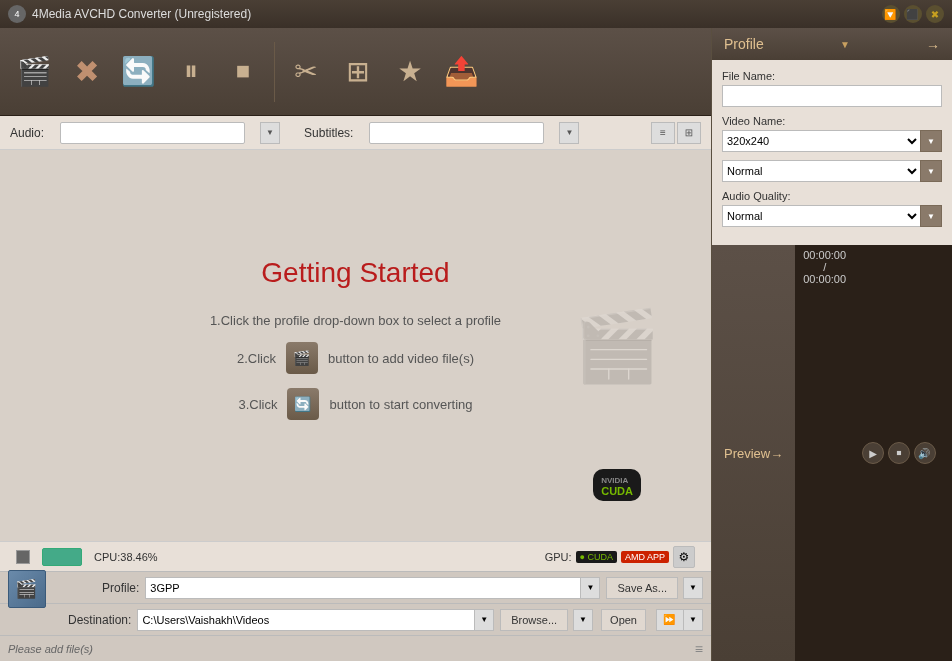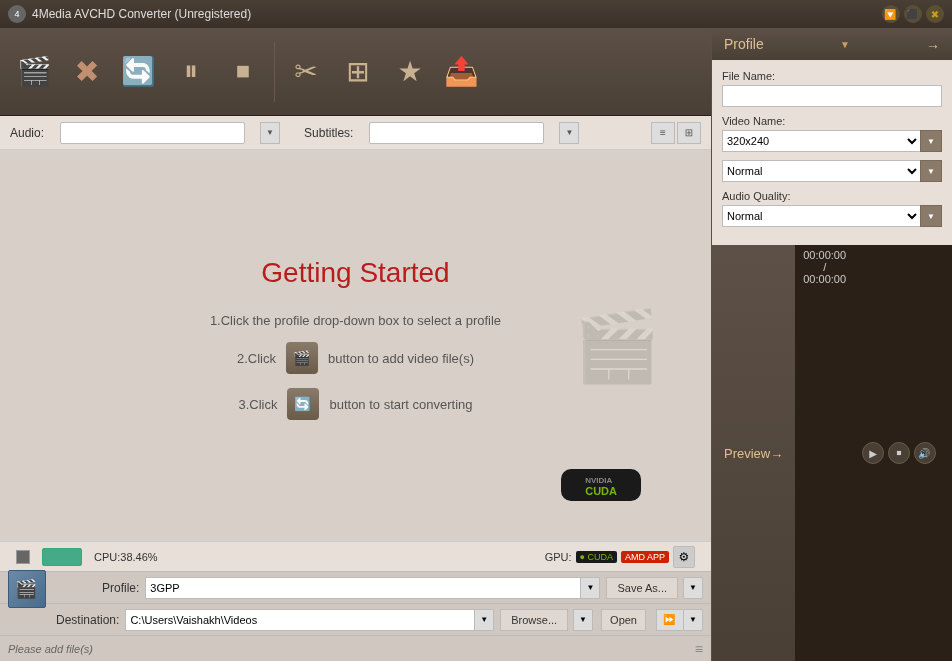--- a/index.html
+++ b/index.html
@@ -138,21 +138,21 @@
       display: flex; align-items: center; justify-content: center;
       color: white; font-size: 14px;
     }
     .cuda-badge {
       position: absolute;
       right: 70px;
       bottom: 40px;
       background: #1a1a1a;
       color: #76b900;
       font-size: 11px;
-      padding: 4px 24px;
+      padding: 4px 8px;
       border-radius: 10px;
       font-weight: bold;
     }
     .watermark {
       position: absolute;
       right: 50px;
       top: 50%;
       transform: translateY(-50%);
       font-size: 70px;
       color: rgba(150,130,110,0.15);
@@ -471,21 +471,21 @@
         <div class="profile-select-wrap">
           <input class="profile-select" type="text" value="3GPP" style="">
           <div class="profile-arrow">▼</div>
         </div>
         <button class="save-as-btn">Save As...</button>
         <div class="save-arrow">▼</div>
       </div>
 
       <div id="dest-row">
         <div style="width:38px;"></div>
-        <span class="dest-label" style="margin-left:4px;">Destination:</span>
+        <span class="dest-label" style="margin-left:16px;">Destination:</span>
         <div style="display:flex;flex:1;">
           <input class="dest-select" type="text" value="C:\Users\Vaishakh\Videos" style="">
           <div class="dest-arrow">▼</div>
         </div>
         <button class="browse-btn">Browse...</button>
         <div style="width:20px;height:22px;background:#ddd;border:1px solid #bbb;display:flex;align-items:center;justify-content:center;cursor:pointer;font-size:8px;margin-left:-1px;">▼</div>
         <button class="open-btn">Open</button>
         <div style="display:flex;margin-left:2px;">
           <div class="convert-btn">⏩</div>
           <div style="width:20px;height:22px;background:#ddd;border:1px solid #bbb;display:flex;align-items:center;justify-content:center;cursor:pointer;font-size:8px;margin-left:-1px;">▼</div>

